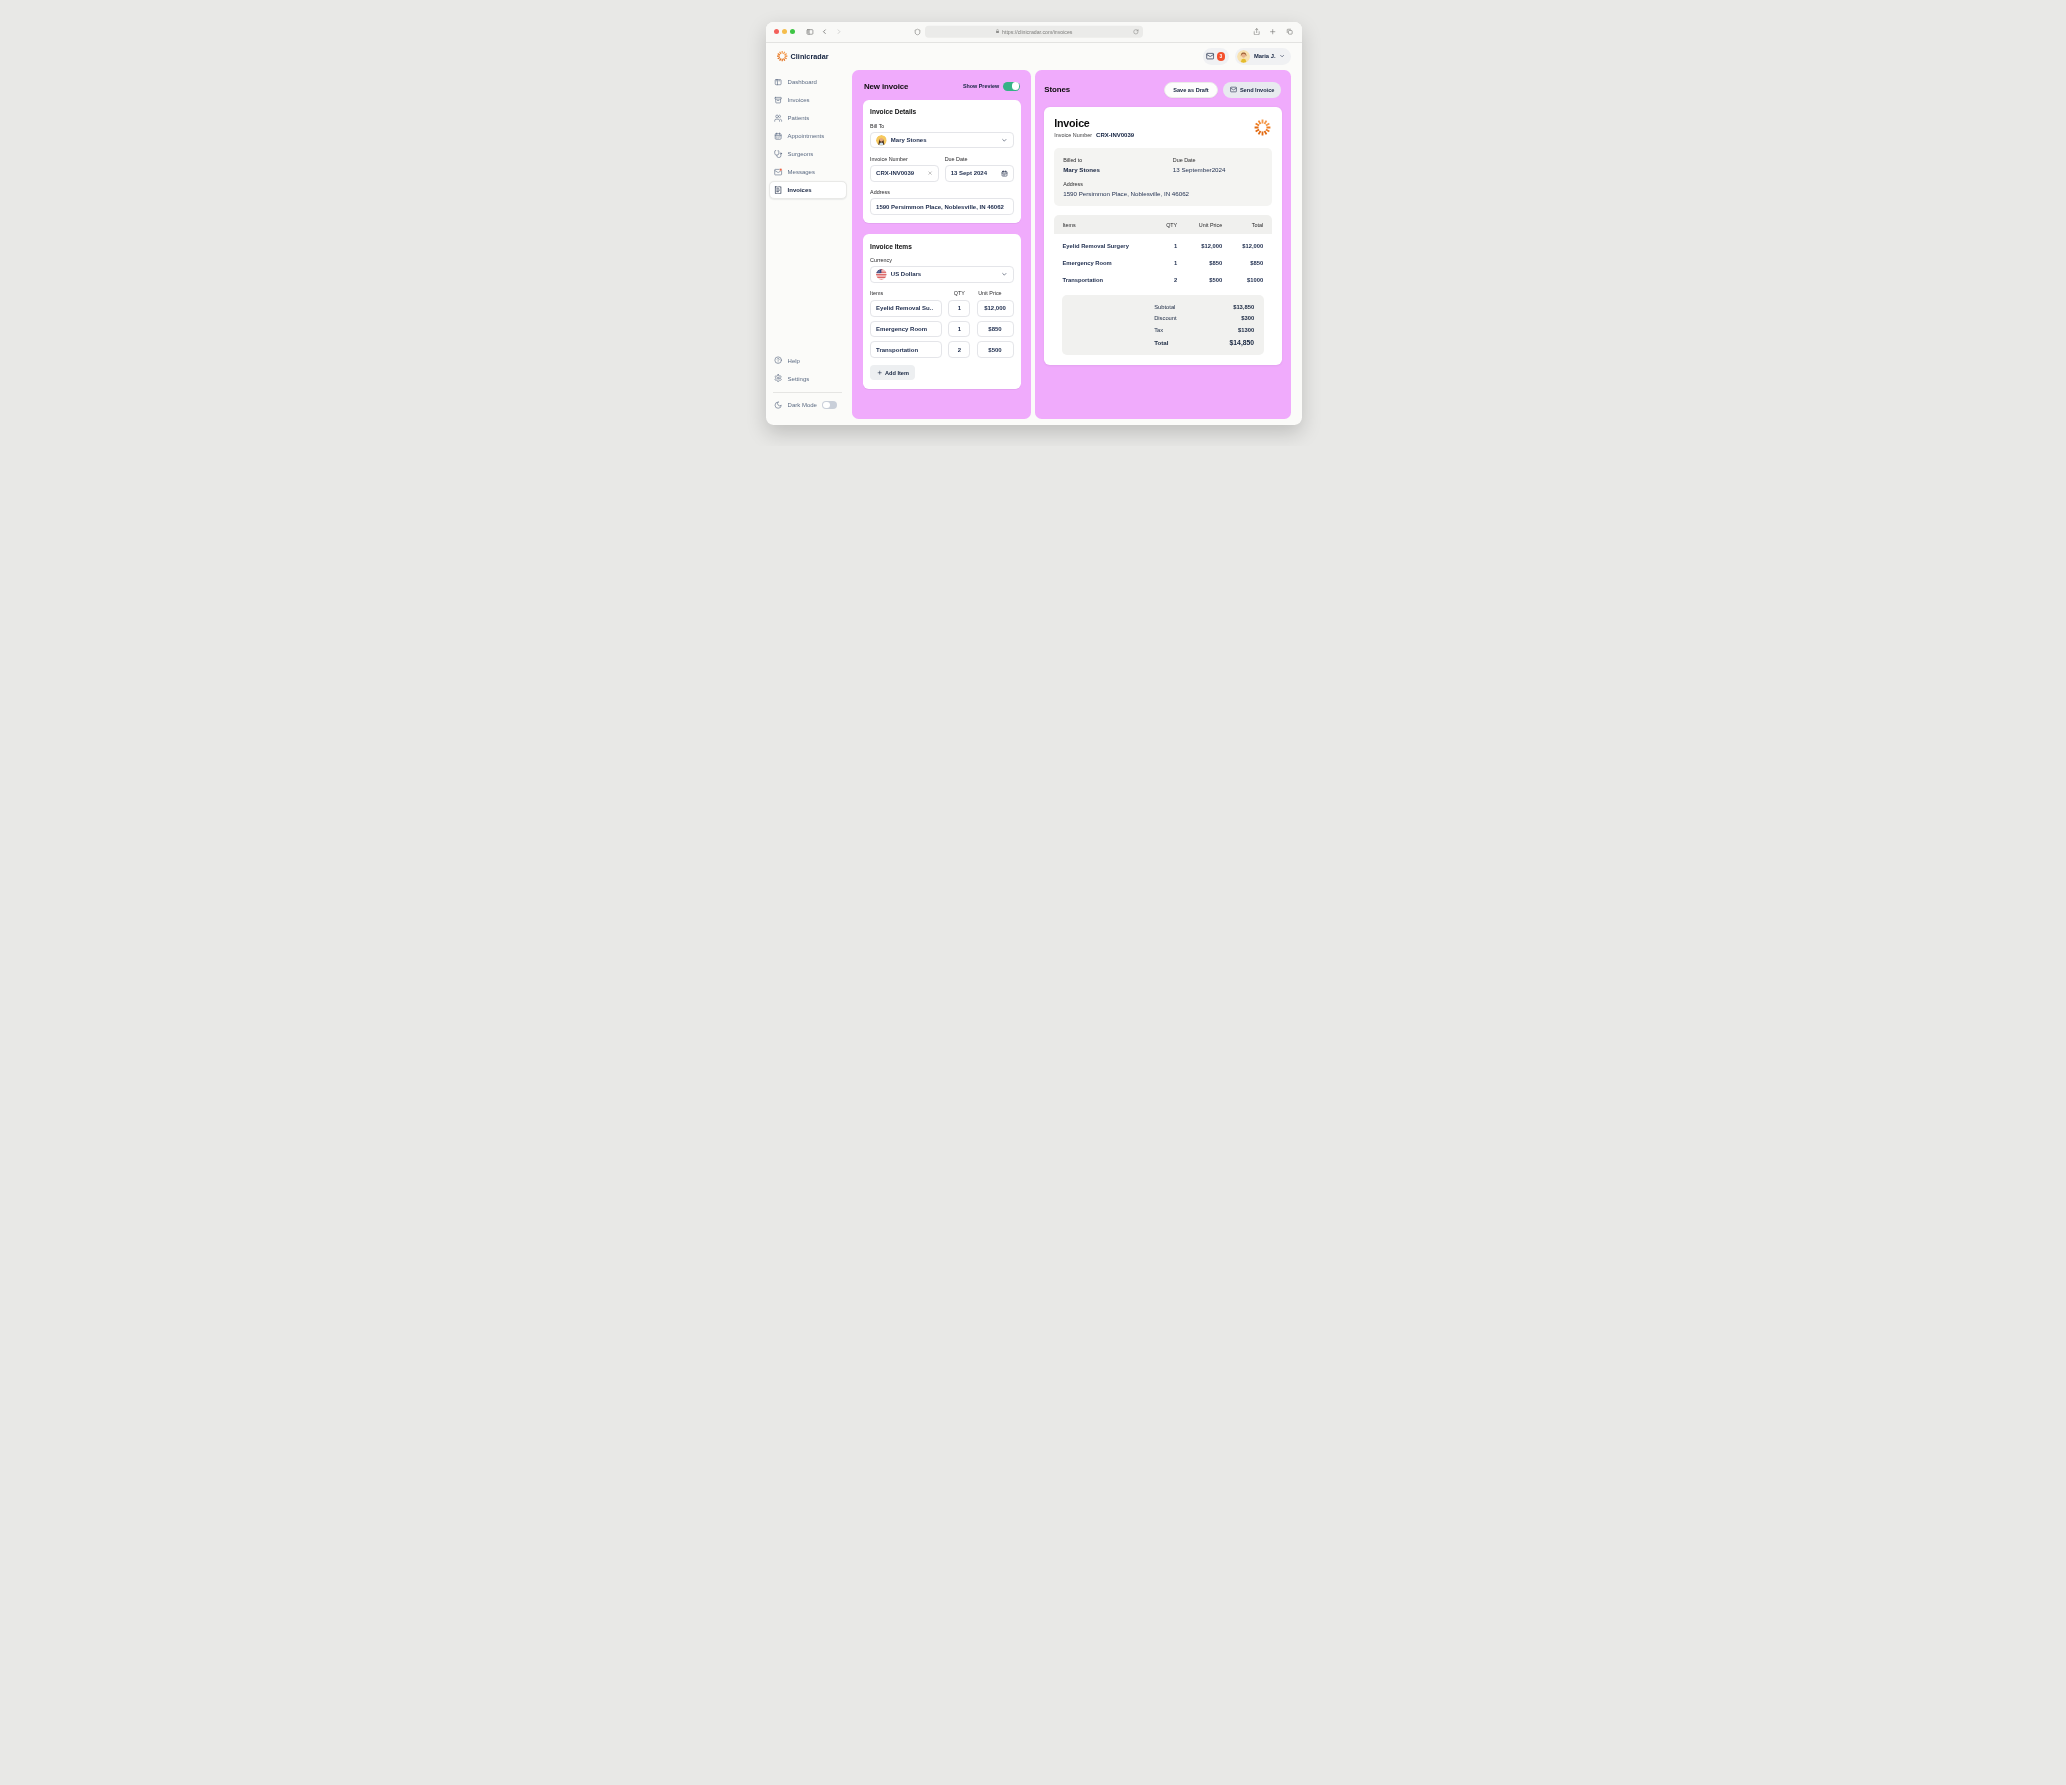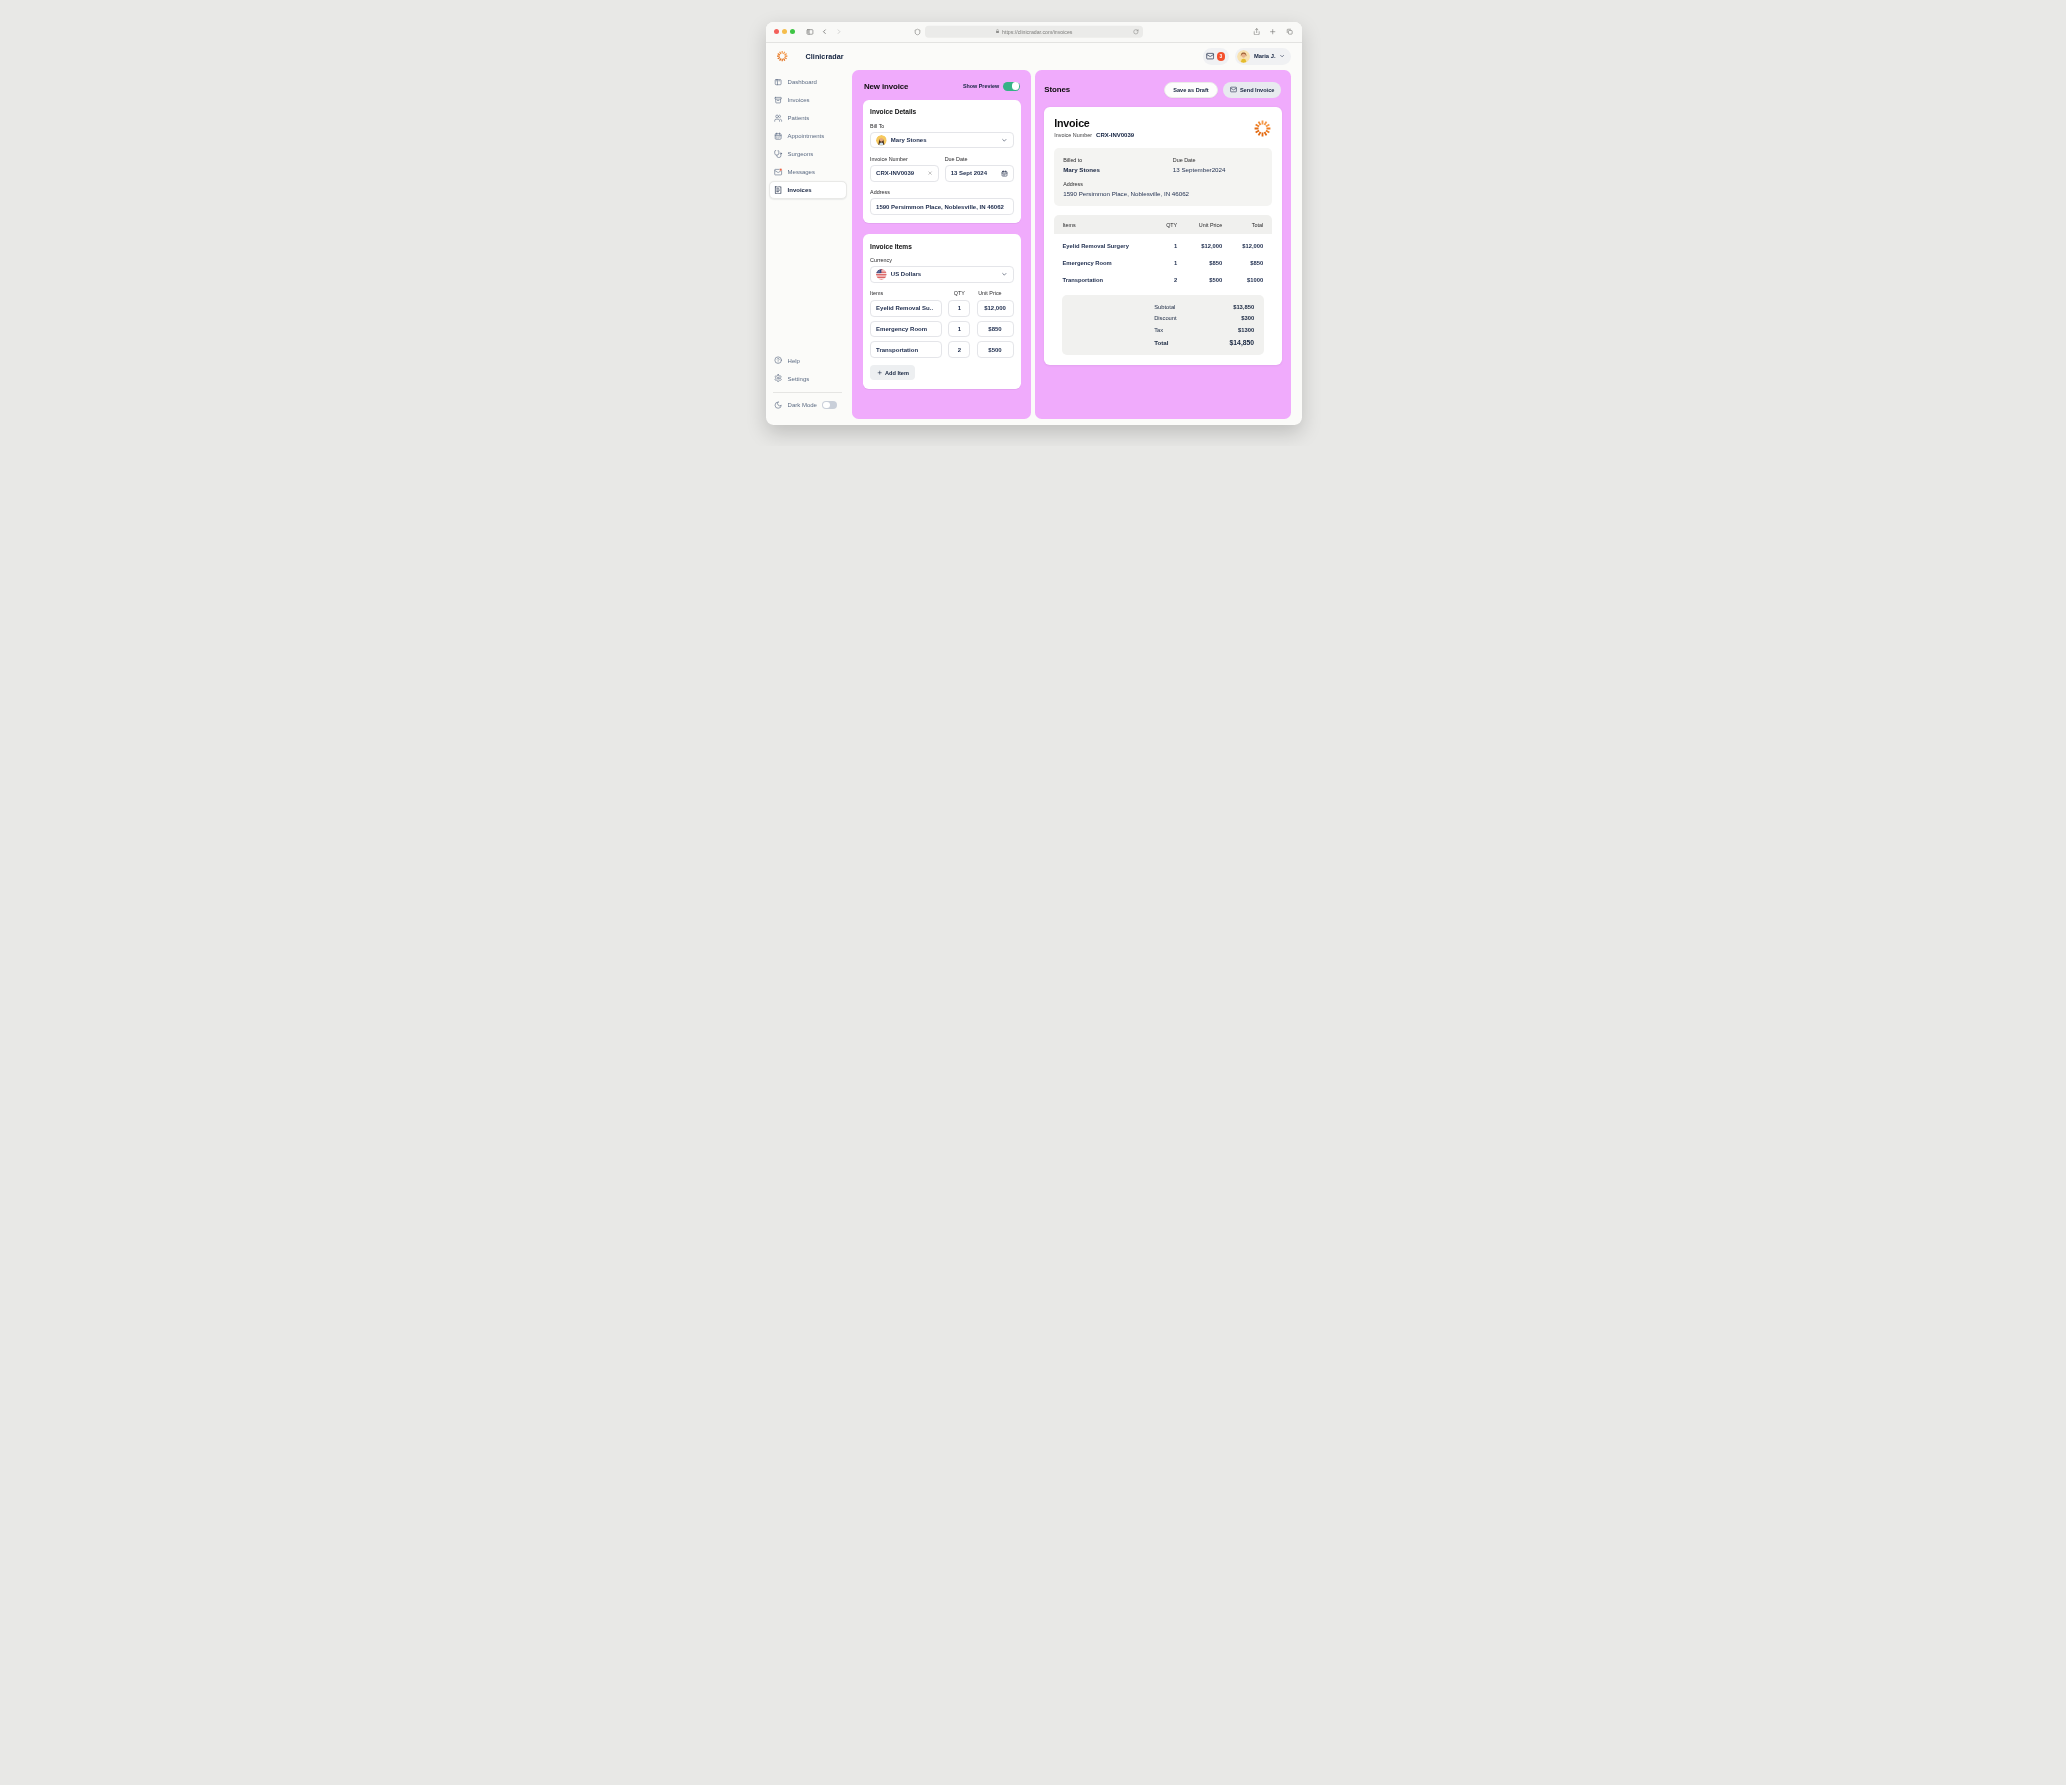--- a/index.html
+++ b/index.html
@@ -16,21 +16,21 @@
   .tbicon { display:inline-flex; color:#6f6f6d; }
   .nav-back{ margin-left:7.4px; color:#5f5f5d; }
   .nav-fwd{ margin-left:6.6px; color:#c3c3c1; }
   .shield { position:absolute; left:148px; top:50%; transform:translateY(-50%); color:#6f6f6d; }
   .urlbar { position:absolute; left:50%; top:50%; transform:translate(-50%,-50%); width:218px; height:12.4px; background:#ebebe9; border-radius:3.7px; display:flex; align-items:center; justify-content:center; gap:2.5px; color:#7c7c7a; font-size:5.2px; }
   .urlbar .reload { position:absolute; right:3.7px; top:50%; transform:translateY(-50%); color:#7c7c7a; }
   .toolbar-right { margin-left:auto; display:flex; gap:9px; color:#6e6e6c; }
 
   
   .appheader { height:27px; display:flex; align-items:center; padding:0 10.7px; background:#fbfbf9; }
-  .brand { display:flex; align-items:center; gap:17px; }
+  .brand { display:flex; align-items:center; gap:2px; }
   .brand-name { font-size:7.2px; font-weight:700; color:#101f3c; letter-spacing:0.04px; }
   .header-right { margin-left:auto; display:flex; gap:5.8px; align-items:center; }
   .mailbtn { display:flex; align-items:center; gap:2.1px; height:17.4px; padding:0 3.7px; border:0; background:#f0f1f3; border-radius:8.7px; cursor:pointer; }
   .badge { width:8.3px; height:8.3px; border-radius:50%; background:#f4502c; color:#fff; font-size:4.8px; font-weight:700; display:flex; align-items:center; justify-content:center; font-family:"Liberation Sans",sans-serif; }
   .userchip { display:flex; align-items:center; gap:3.7px; height:17.4px; padding:0 5.4px 0 2.5px; border:0; background:#f0f1f3; border-radius:8.7px; cursor:pointer; }
   .userchip .name { font-size:5.8px; font-weight:700; color:#13223f; }
   .avatar { width:13.2px; height:13.2px; border-radius:50%; overflow:hidden; flex:0 0 auto; }
 
   
   .content { display:flex; height:355px; padding:0 10.3px 5.8px 0; }
@@ -70,21 +70,21 @@
   .items-grid { display:grid; grid-template-columns:1fr 22px 37px; gap:4.1px 6.2px; margin-top:7.4px; align-items:center; }
   .items-grid .flabel { margin:0; }
   .center { justify-content:center; text-align:center; padding:0 1.7px; }
   .addbtn { margin-top:7.4px; display:inline-flex; align-items:center; gap:2.9px; height:15px; padding:0 6.6px; background:#edeff1; border:0; border-radius:4.1px; font-size:5.6px; font-weight:700; color:#15233f; cursor:pointer; font-family:"Liberation Sans",sans-serif; }
 
   .pv-actions { display:flex; gap:5px; }
   .btn-draft { height:16.5px; padding:0 7.9px; border-radius:8.3px; background:#fdfdfc; border:0.4px solid #ececea; box-shadow:0 0.4px 0.8px rgba(16,24,40,.06); font-size:5.6px; font-weight:700; color:#15233f; cursor:pointer; font-family:"Liberation Sans",sans-serif; }
   .btn-send { height:16.5px; padding:0 7px; border-radius:8.3px; background:#e8eaef; border:0; display:flex; align-items:center; gap:3.3px; font-size:5.6px; font-weight:700; color:#15233f; cursor:pointer; font-family:"Liberation Sans",sans-serif; }
 
   .inv-card { background:#fff; border-radius:5.8px; padding:10px 10.7px; box-shadow:0 0.8px 2.5px rgba(16,24,40,.06); }
-  .inv-top { display:flex; align-items:flex-end; justify-content:space-between; }
+  .inv-top { display:flex; align-items:center; justify-content:space-between; }
   .inv-title { font-size:10.7px; font-weight:800; color:#0b0b0c; letter-spacing:-0.2px; }
   .inv-numrow { display:flex; align-items:baseline; gap:4.1px; margin-top:3.3px; }
   .inv-numlbl { font-size:5.4px; color:#3c3c3e; }
   .inv-numval { font-size:6px; font-weight:800; color:#101f3e; }
   .info-panel { margin-top:10px; background:#f4f4f2; border-radius:5px; padding:8.3px 9px 9px; }
   .info-grid { display:grid; grid-template-columns:55% 45%; }
   .ilabel { font-size:5.4px; color:#2a2a2c; }
   .ival-bold { margin-top:3.7px; font-size:6.2px; font-weight:800; color:#16233f; }
   .ival { margin-top:3.7px; font-size:6.2px; font-weight:500; color:#1d2c4d; }
   .info-addr { margin-top:7.4px; }

